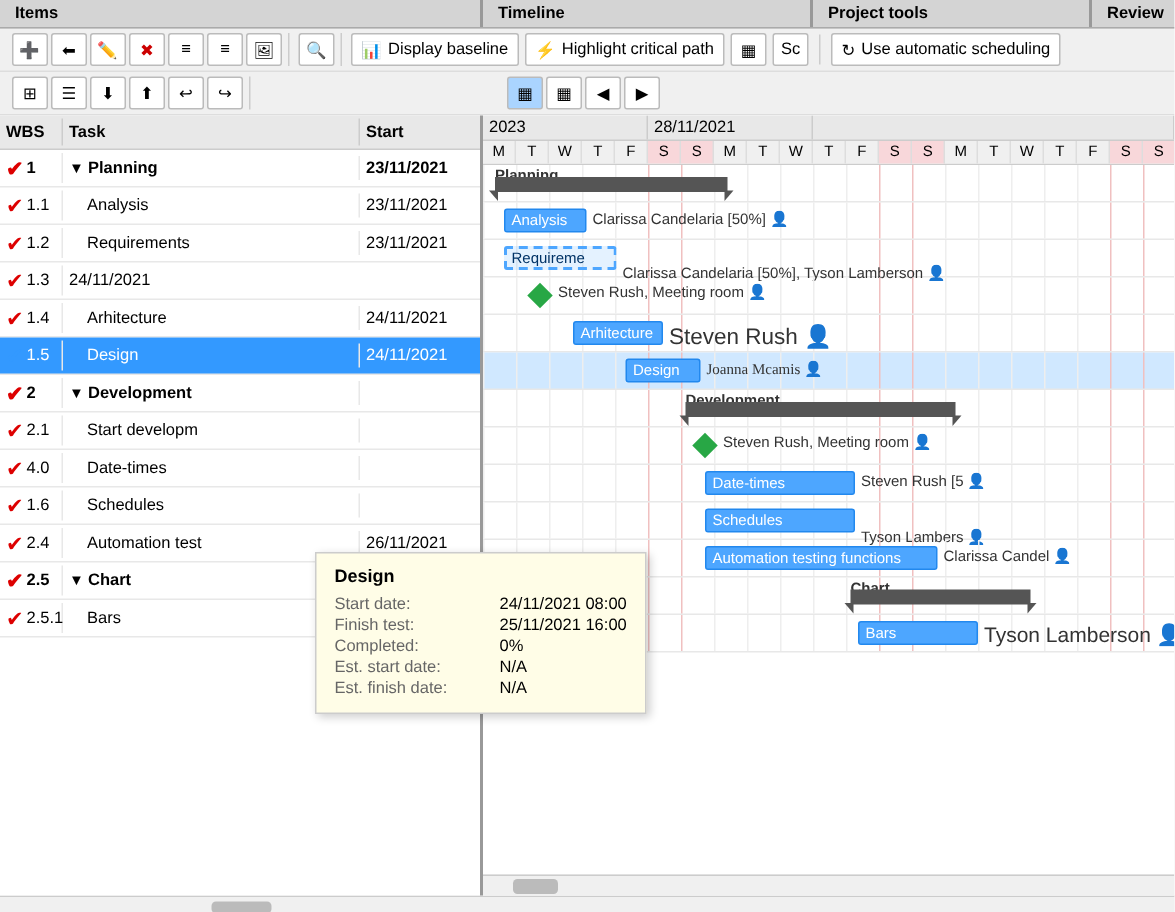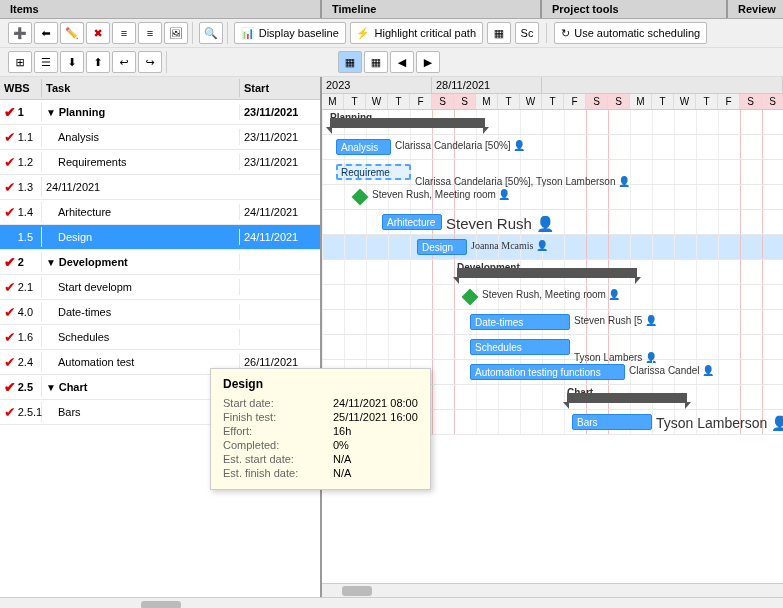--- a/index.html
+++ b/index.html
@@ -630,24 +630,20 @@
   <div class="task-popup-title">Design</div>
   <div class="task-popup-row">
     <div class="task-popup-label">Start date:</div>
     <div class="task-popup-value">24/11/2021 08:00</div>
   </div>
   <div class="task-popup-row">
     <div class="task-popup-label">Finish test:</div>
     <div class="task-popup-value">25/11/2021 16:00</div>
   </div>
   <div class="task-popup-row">
-    <div class="task-popup-label">Effort:</div>
-    <div class="task-popup-value">16h</div>
-  </div>
-  <div class="task-popup-row">
     <div class="task-popup-label">Completed:</div>
     <div class="task-popup-value">0%</div>
   </div>
   <div class="task-popup-row">
     <div class="task-popup-label">Est. start date:</div>
     <div class="task-popup-value">N/A</div>
   </div>
   <div class="task-popup-row">
     <div class="task-popup-label">Est. finish date:</div>
     <div class="task-popup-value">N/A</div>

